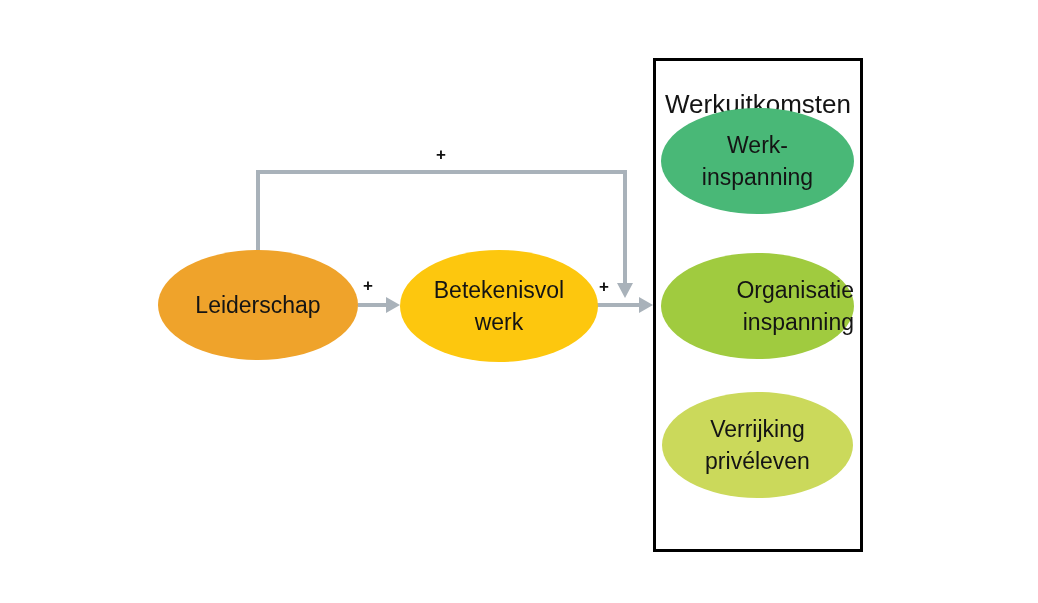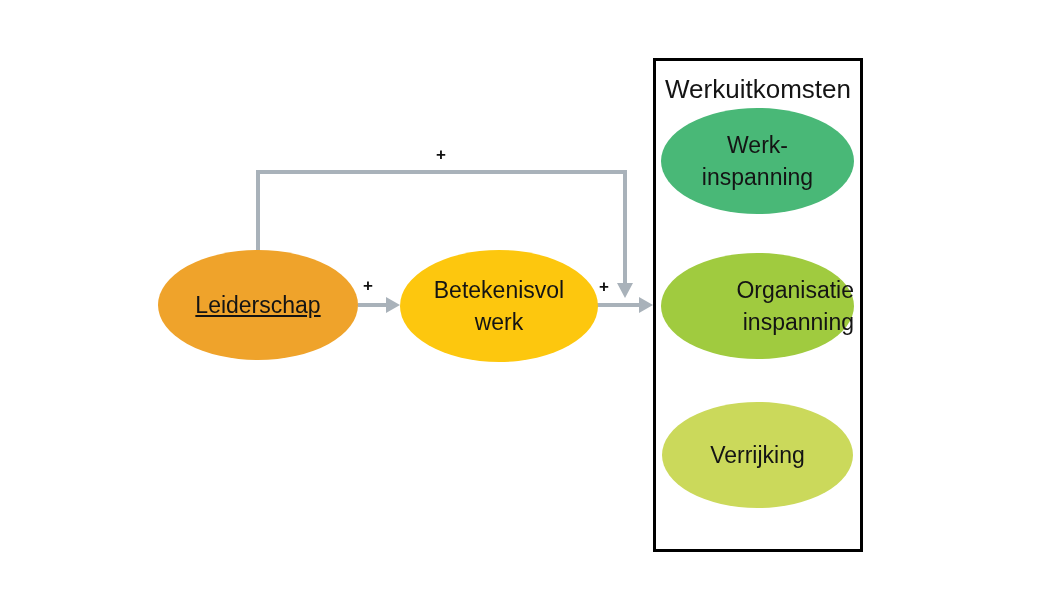--- a/index.html
+++ b/index.html
@@ -35,35 +35,35 @@
     border-radius: 50%;
     display: flex;
     flex-direction: column;
     align-items: center;
     justify-content: center;
     text-align: center;
     font-size: 23px;
     line-height: 32px;
     color: #141414;
   }
-  .node-leiderschap   { left: 158px; top: 250px; width: 200px; height: 110px; text-decoration: underline; }
+  .node-leiderschap   { left: 158px; top: 250px; width: 200px; height: 110px; }
   .node-betekenisvol  { left: 400px; top: 250px; width: 198px; height: 112px; }
   .node-werkinspanning{ left: 661px; top: 108px; width: 193px; height: 106px; }
   .node-organisatie   { left: 661px; top: 253px; width: 193px; height: 106px; align-items: flex-end; }
-  .node-verrijking    { left: 662px; top: 402px; width: 191px; height: 106px; }
+  .node-verrijking    { left: 662px; top: 392px; width: 191px; height: 106px; }
   .outcomes-box {
     position: absolute;
     left: 653px; top: 58px;
     width: 210px; height: 494px;
     border: 3px solid #000000;
     box-sizing: border-box;
     background: transparent;
   }
   .outcomes-title {
-    padding-top: 13px;
+    padding-top: 28px;
     text-align: center;
     font-size: 26px;
     color: #141414;
   }
   .plus {
     position: absolute;
     transform: translate(-50%, -50%);
     font-size: 17px;
     font-weight: 700;
     color: #111111;
@@ -107,19 +107,20 @@
     <span>inspanning</span>
   </div>
 
   <div class="node node-organisatie" style="background-color: rgb(160, 203, 63);">
     <span>Organisatie</span>
     <span>inspanning</span>
   </div>
 
   <div class="node node-verrijking" style="background-color: rgb(203, 217, 91);">
     <span>Verrijking</span>
+    <span>privéleven</span>
   </div>
 
   <span class="plus plus-1">+</span>
   <span class="plus plus-2">+</span>
   <span class="plus plus-3">+</span>
 
 </div>
 
 </body></html>

